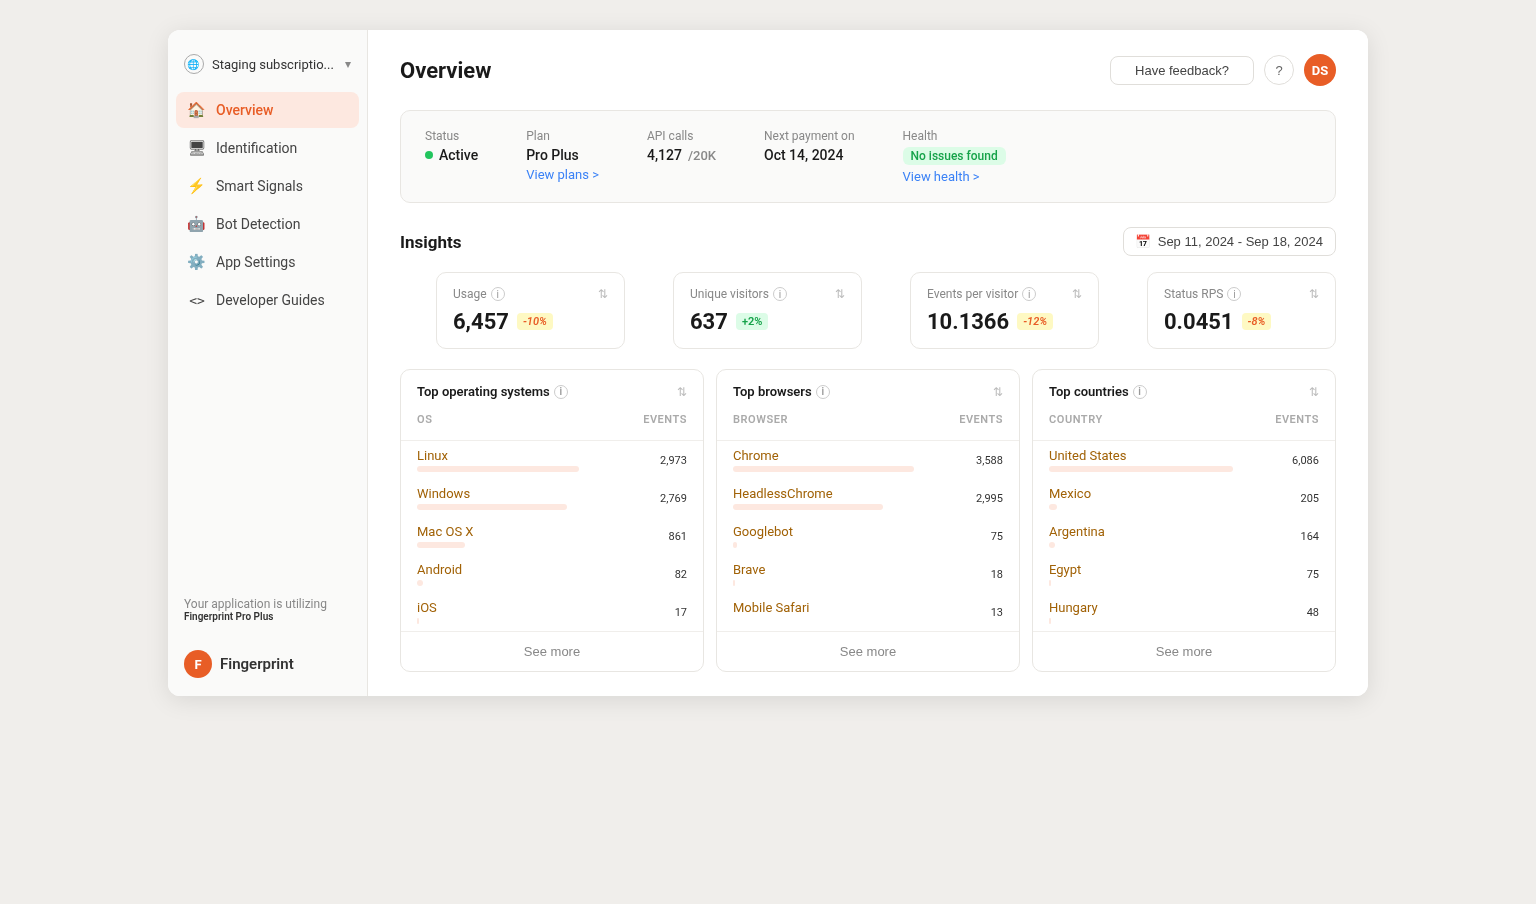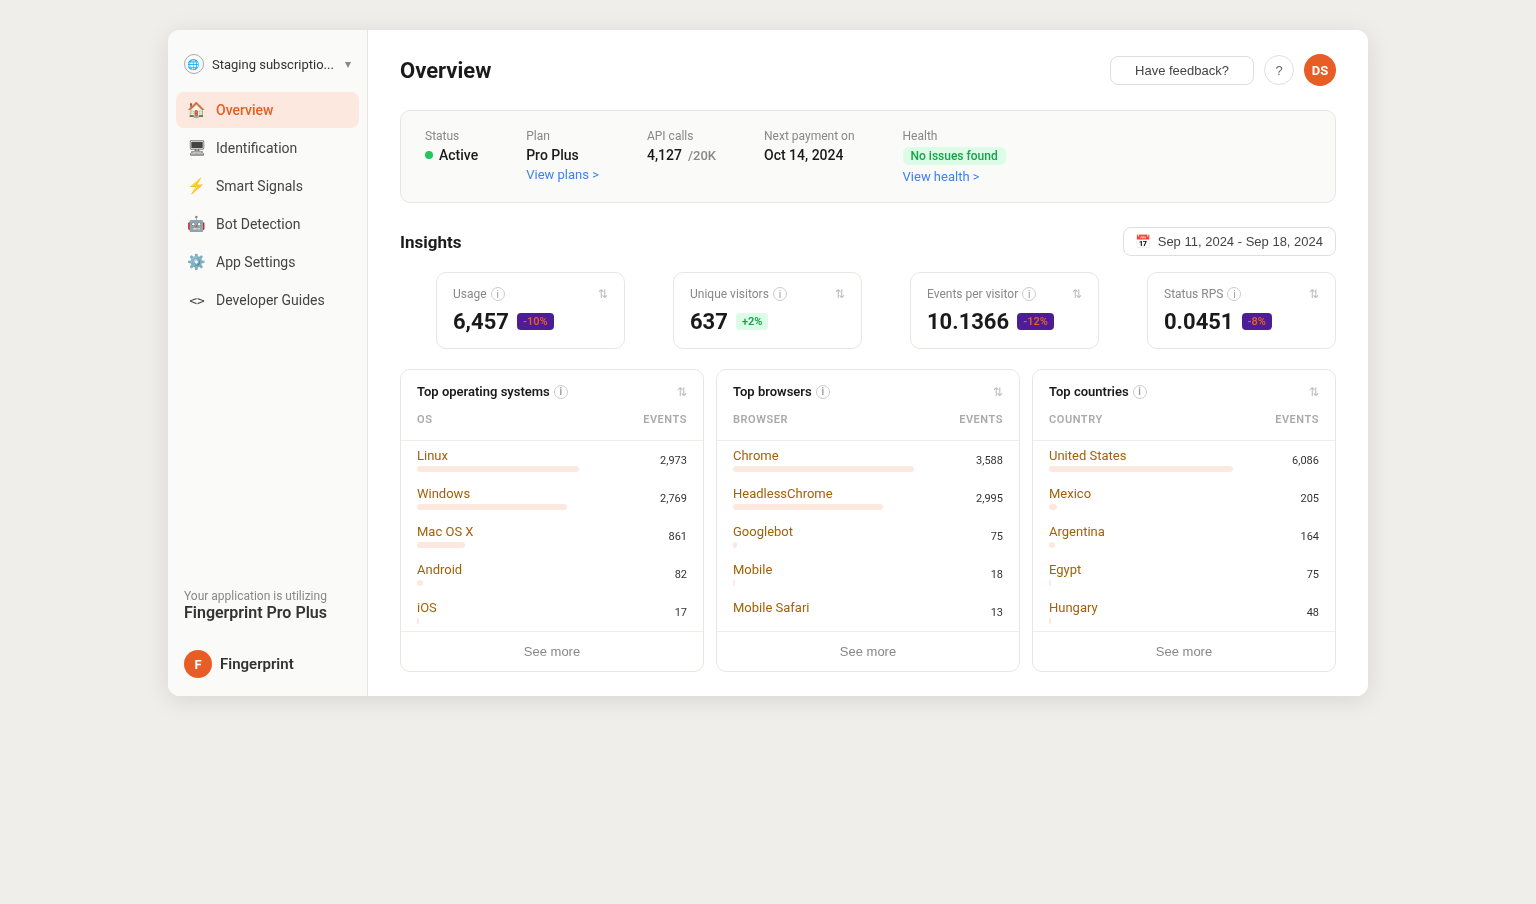--- a/index.html
+++ b/index.html
@@ -90,21 +90,21 @@
     }
     .sidebar-footer {
       margin-top: auto;
       padding: 16px;
       font-size: 12px;
       color: #888;
     }
     .sidebar-footer-plan {
       font-weight: 600;
       color: #333;
-      font-size: 16px;
+      font-size: 10px;
     }
     .sidebar-logo {
       display: flex;
       align-items: center;
       gap: 8px;
       padding: 12px 16px 0 16px;
     }
     .sidebar-logo-circle {
       width: 28px;
       height: 28px;
@@ -290,22 +290,23 @@
       align-items: center;
       gap: 8px;
     }
     .metric-badge {
       font-size: 11px;
       font-weight: 600;
       border-radius: 4px;
       padding: 2px 6px;
     }
     .metric-badge.negative {
-      background: #4c1d95;
+      background: #fef9c3;
       color: #e85d26;
+      font-style: italic;
     }
     .metric-badge.positive {
       background: #dcfce7;
       color: #16a34a;
     }
     .sort-icon {
       color: #bbb;
       font-size: 12px;
       cursor: pointer;
     }
@@ -645,21 +646,21 @@
       <div class="table-row table-row-os">
         <div>
           <span class="table-row-name">Googlebot</span>
           <div class="table-row-bar" style="width:2%;"></div>
         </div>
         <div class="table-row-value">75</div>
       </div>
     
       <div class="table-row table-row-os">
         <div>
-          <span class="table-row-name">Mobile</span>
+          <span class="table-row-name">Brave</span>
           <div class="table-row-bar" style="width:1%;"></div>
         </div>
         <div class="table-row-value">18</div>
       </div>
     
       <div class="table-row table-row-os">
         <div>
           <span class="table-row-name">Mobile Safari</span>
           <div class="table-row-bar" style="width:0%;"></div>
         </div>

